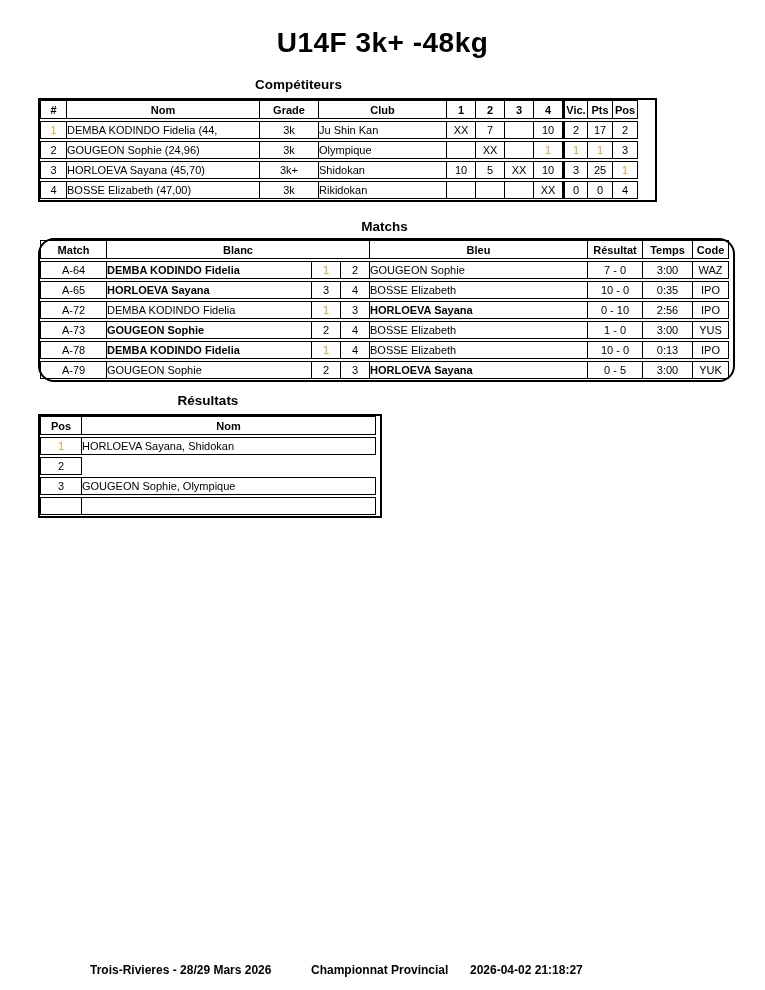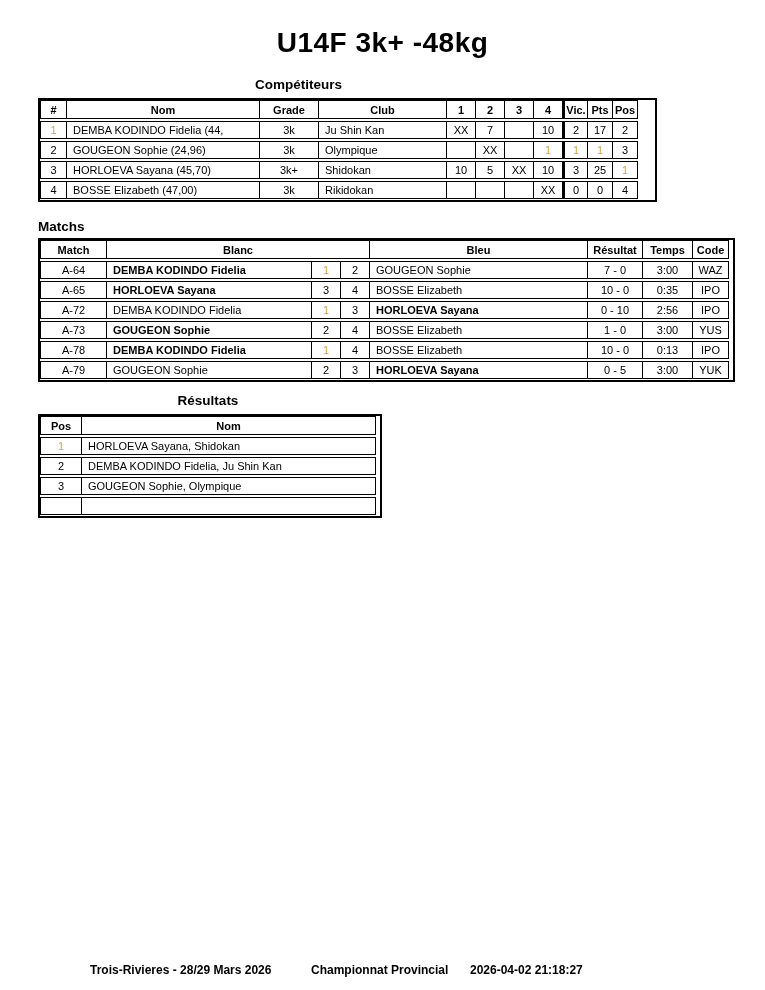--- a/index.html
+++ b/index.html
@@ -7,40 +7,40 @@
     width:765px; height:990px; background:#ffffff; position:relative;
     font-family:"Liberation Sans", sans-serif; color:#000;
     overflow:hidden;
   }
   .title {
     position:absolute; top:27px; left:0; width:765px; text-align:center;
     font-size:28px; font-weight:bold; letter-spacing:0.5px;
   }
   .sec-head { position:absolute; font-size:13.5px; font-weight:bold; }
   #h-comp  { left:255px; top:77px; }
-  #h-match { left:38px; width:693px; top:219px; }
+  #h-match { left:38px; width:693px; text-align:center; top:219px; }
   #h-res   { left:38px; width:340px; text-align:center; top:393px; }
 
   .tbl { position:absolute; border:2px solid #000; background:#fff; padding-bottom:1px; }
   #t-comp  { left:38px; top:98px;  width:615px; }
-  #t-match { left:38px; top:238px; width:693px; }
+  #t-match { left:38px; top:238px; width:693px;border-radius:16px; }
   #t-res   { left:38px; top:414px; width:340px; }
 
   .row { display:flex; height:18px; margin-top:2px; }
   .row.head { margin-top:0; height:19px; }
   .cell {
     box-sizing:border-box; flex:0 0 auto;
     border:1px solid #000;
     display:flex; align-items:center;
     font-size:11px; white-space:nowrap; overflow:hidden;
   }
   .cell + .cell { margin-left:-1px; }
   .head .cell { font-weight:bold; justify-content:center; }
   .ctr  { justify-content:center; }
-  .left { justify-content:flex-start; padding-left:6px; }
+  .left { justify-content:flex-start; }
   .b    { font-weight:bold; }
   .hl   { color:#E0A139; }
   .thickL { border-left-width:3px; }
 
   
   .cw-num{width:27px}.cw-name{width:194px}.cw-grade{width:60px}.cw-club{width:129px}
   .cw-r{width:30px}.cw-s{width:26px}
   
   .mw-id{width:67px}.mw-name{width:206px}.mw-n{width:30px}.mw-bleu{width:219px}
   .mw-res{width:56px}.mw-time{width:51px}.mw-code{width:37px}
@@ -205,21 +205,20 @@
     <div class="row head">
       <div class="cell rw-pos">Pos</div>
       <div class="cell rw-name">Nom</div>
     </div>
     <div class="row">
       <div class="cell rw-pos ctr hl">1</div>
       <div class="cell rw-name left">HORLOEVA Sayana, Shidokan</div>
     </div>
     <div class="row">
       <div class="cell rw-pos ctr">2</div>
-      <div class="cell rw-name left">DEMBA KODINDO Fidelia, Ju Shin Kan</div>
     </div>
     <div class="row">
       <div class="cell rw-pos ctr">3</div>
       <div class="cell rw-name left">GOUGEON Sophie, Olympique</div>
     </div>
     <div class="row">
       <div class="cell rw-pos ctr"></div>
       <div class="cell rw-name left"></div>
     </div>
   </div>

